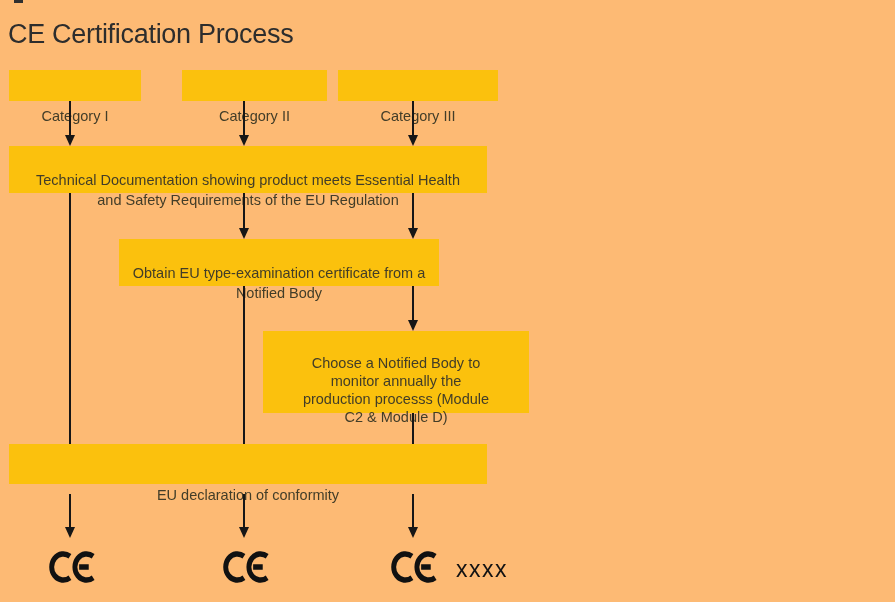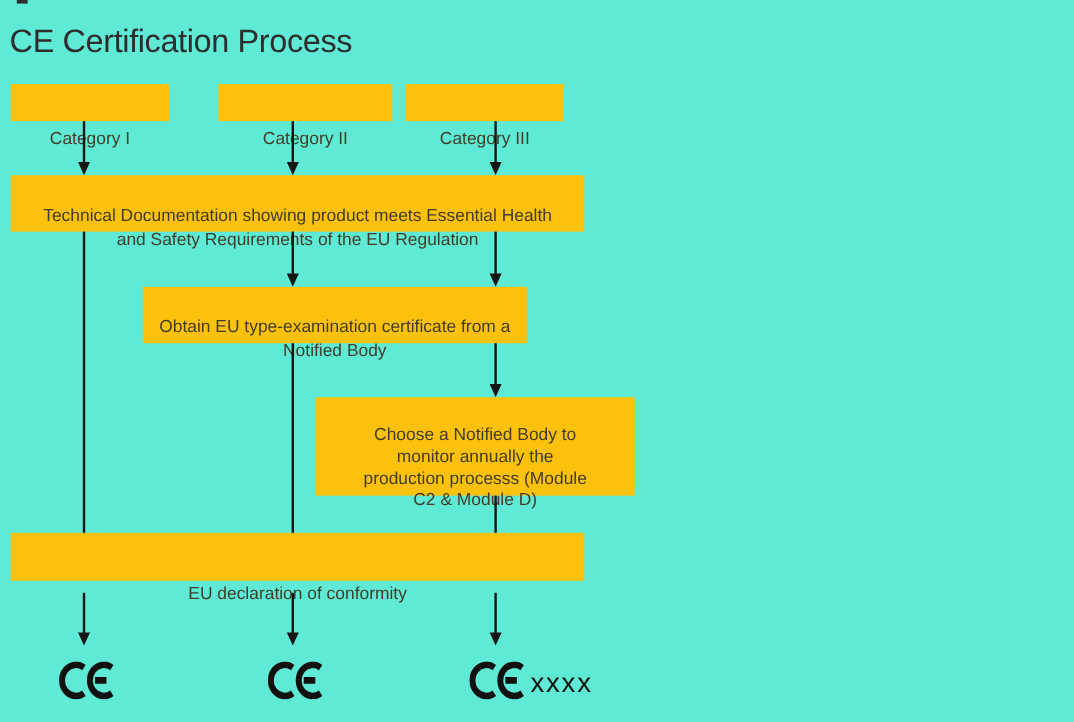--- a/index.html
+++ b/index.html
@@ -5,21 +5,21 @@
   html, body {
     margin: 0;
     padding: 0;
     background: #ffffff;
     font-family: "Liberation Sans", sans-serif;
   }
   .canvas {
     position: relative;
     width: 895px;
     height: 602px;
-    background: #5eead4;
+    background: #fdba74;
     overflow: hidden;
   }
   .artifact {
     position: absolute;
     left: 14px; top: 0; width: 9px; height: 3px;
     background: #2f2f2f;
   }
   .title {
     position: absolute;
     left: 8px; top: 19px;
@@ -64,39 +64,39 @@
     top: 551px;
     display: flex;
     align-items: flex-end;
   }
   .ce-svg { display: block; }
   .ce-suffix {
     font-size: 23px;
     line-height: 1;
     color: #131313;
     letter-spacing: 1.5px;
-    margin: 0 0 2px 1px;
+    margin: 0 0 2px 15px;
   }
 </style>
 </head>
 <body>
 
 <div class="canvas">
 
   <div class="artifact"></div>
 
   <h1 class="title">CE Certification Process</h1>
 
   <div class="box cat" style="left:9px;width:132px">
     <span>Category I</span>
   </div>
   <div class="box cat" style="left:182px;width:145px">
     <span>Category II</span>
   </div>
-  <div class="box cat" style="left:338px;width:132px">
+  <div class="box cat" style="left:338px;width:160px">
     <span>Category III</span>
   </div>
 
   <div class="arrow" style="left:69px;top:101px;height:35px"></div>
   <div class="arrow" style="left:243px;top:101px;height:35px"></div>
   <div class="arrow" style="left:412px;top:101px;height:35px"></div>
 
   <div class="box techdoc">
     <span>Technical Documentation showing product meets Essential Health
 and Safety Requirements of the EU Regulation</span>

